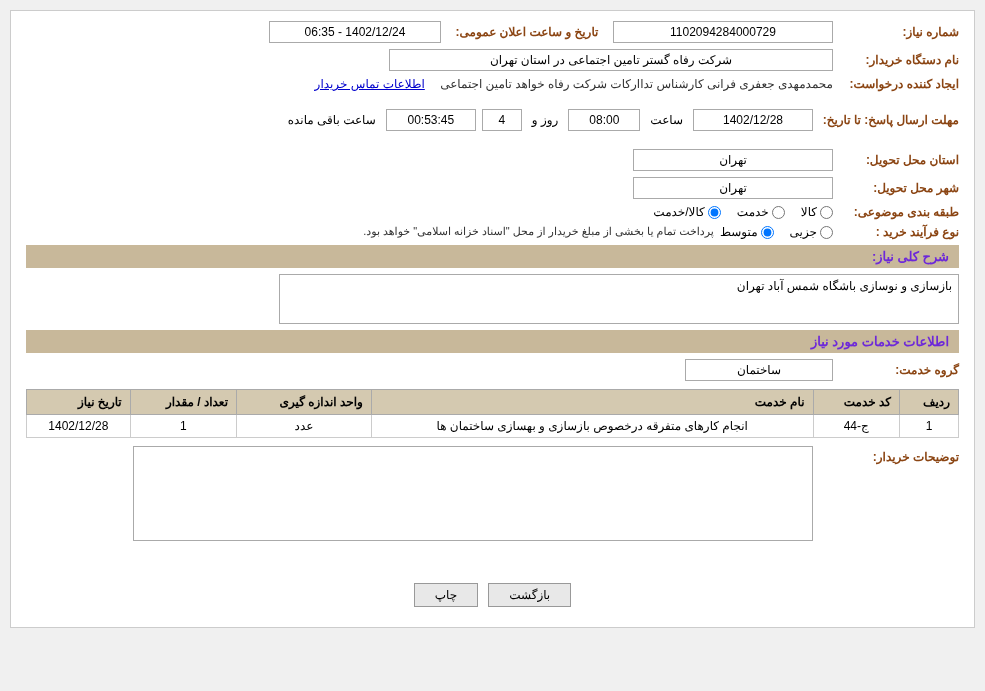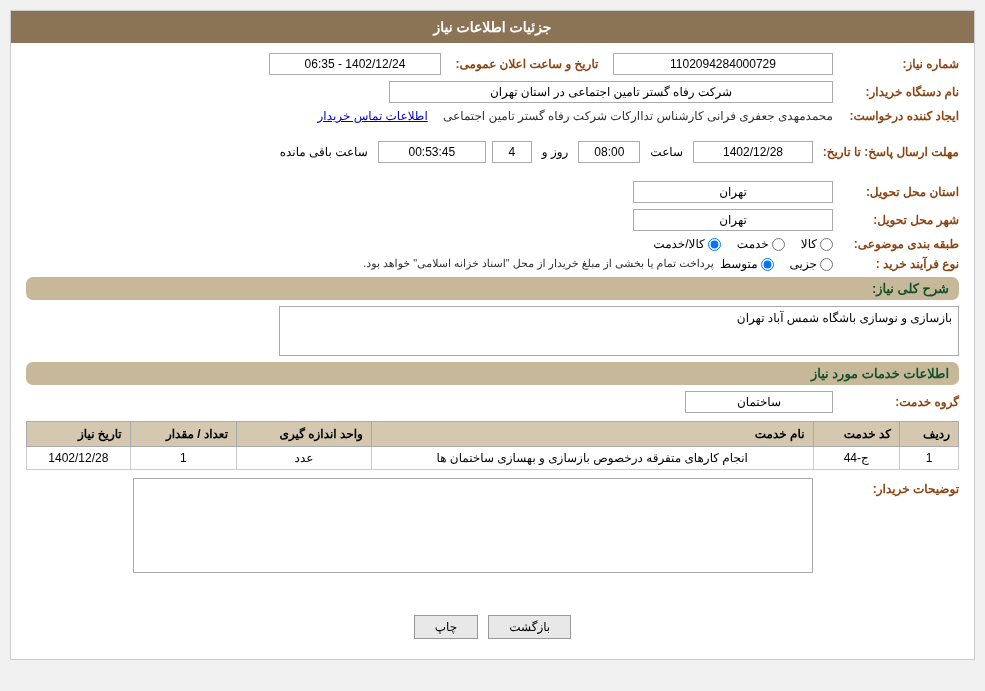--- a/index.html
+++ b/index.html
@@ -57,26 +57,25 @@
     .input-lg { width: 200px; }
     .input-md { width: 150px; }
     .input-sm { width: 80px; }
     .link-blue {
       color: #0000cc;
       text-decoration: underline;
       cursor: pointer;
     }
     .section-divider {
       background: #c8b89a;
-      color: #14532d;
+      color: #6d28d9;
       font-weight: bold;
       padding: 4px 10px;
       margin: 6px 0;
       font-size: 13px;
-      border-radius: 7px;
     }
     .radio-label {
       display: flex;
       align-items: center;
       gap: 3px;
       cursor: pointer;
       justify-content: flex-end;
     }
     .radio-label input[type="radio"] {
       cursor: pointer;
@@ -153,53 +152,50 @@
       gap: 6px;
       margin-bottom: 6px;
     }
   </style>
 </head>
 <body>
 
 <div class="page-wrapper">
   <div class="main-container">
 
-    <div class="header-bar">
-      <span>جزئیات اطلاعات نیاز</span>
-    </div>
 
     <div class="content">
 
       <div class="form-row">
         <span class="label">شماره نیاز:</span>
         <div class="input-box input-lg" style="width:220px; text-align:center;">1102094284000729</div>
         <span class="label" style="min-width:160px; text-align:center;">تاریخ و ساعت اعلان عمومی:</span>
         <div class="input-box" style="width:172px; text-align:center;">1402/12/24 - 06:35</div>
       </div>
 
       <div class="form-row">
         <span class="label">نام دستگاه خریدار:</span>
         <div class="input-box" style="width:444px; text-align:center;">شرکت رفاه گستر تامین اجتماعی در استان تهران</div>
       </div>
 
       <div class="form-row">
         <span class="label">ایجاد کننده درخواست:</span>
-        <span style="color:#333;">محمدمهدی جعفری فرانی کارشناس تداارکات شرکت رفاه گستر تامین اجتماعی</span>
+        <span style="color:#333;">محمدمهدی جعفری فرانی کارشناس تداارکات شرکت رفاه خواهد تامین اجتماعی</span>
         &nbsp;
         <span class="link-blue">اطلاعات تماس خریدار</span>
       </div>
 
       <div class="form-row">
         <span class="label label-wide">مهلت ارسال پاسخ: تا تاریخ:</span>
         <div class="input-box input-md" style="width:120px; text-align:center;">1402/12/28</div>
         <span style="margin:0 4px;">ساعت</span>
-        <div class="input-box input-sm" style="width:62px; text-align:center;">08:00</div>
+        <div class="input-box input-sm" style="width:72px; text-align:center;">08:00</div>
         <span style="margin:16px 4px;text-align:center;">روز و</span>
         <div class="input-box" style="width:40px; text-align:center;">4</div>
-        <div class="input-box" style="width:108px; text-align:center;">00:53:45</div>
+        <div class="input-box" style="width:90px; text-align:center;">00:53:45</div>
         <span style="margin:0 4px;">ساعت باقی مانده</span>
       </div>
 
       <div class="form-row">
         <span class="label">استان محل تحویل:</span>
         <div class="input-box" style="width:200px; text-align:center;">تهران</div>
       </div>
 
       <div class="form-row">
         <span class="label">شهر محل تحویل:</span>

